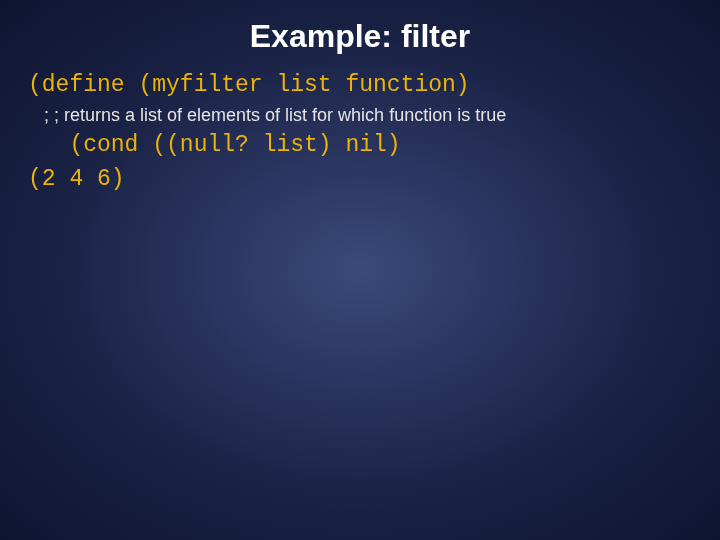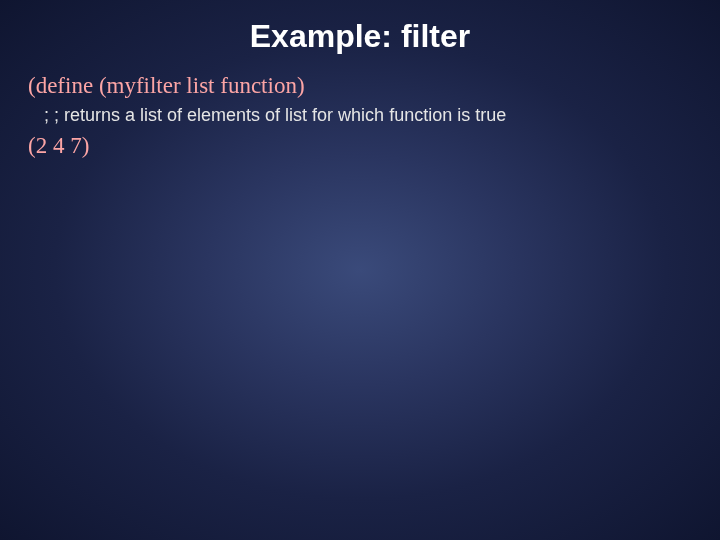--- a/index.html
+++ b/index.html
@@ -30,23 +30,23 @@
     text-align: center;
     font-weight: bold;
     font-size: 32px;
     color: #ffffff;
     margin: 8px 0 14px 0;
     letter-spacing: 0px;
   }
   .code-line {
     font-size: 23px;
     line-height: 1.45;
-    color: #fca5a5;
+    color: #eab308;
     white-space: pre;
-    font-family: Liberation Serif, serif;
+    font-family: Liberation Mono, monospace;
   }
   .comment {
     font-size: 18px;
     line-height: 1.5;
     color: #e5e5e5;
     white-space: pre;
     font-family: Verdana, Geneva, sans-serif;
     margin-left: 16px;
   }
   .code-block {
@@ -54,15 +54,16 @@
   }
 </style>
 </head>
 <body>
 
 <div class="slide">
   <div class="title">Example: filter</div>
   <div class="code-block">
     <div class="code-line">(define (myfilter list function)</div>
     <div class="comment">; ; returns a list of elements of list for which function is true</div>
-    <div class="code-line">(2 4 7)</div>
+    <div class="code-line">   (cond ((null? list) nil)</div>
+    <div class="code-line">(2 4 6)</div>
   </div>
 </div>
 
 </body></html>

